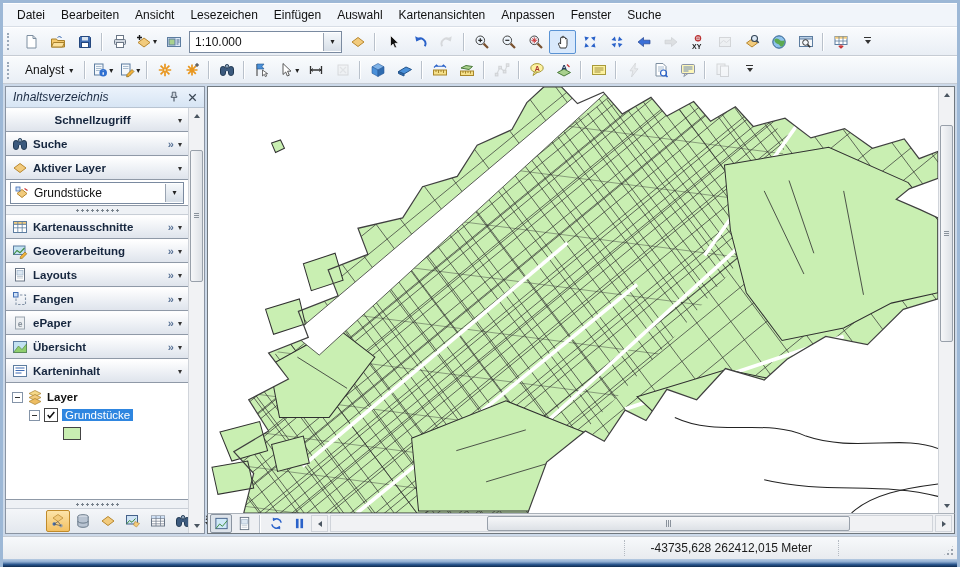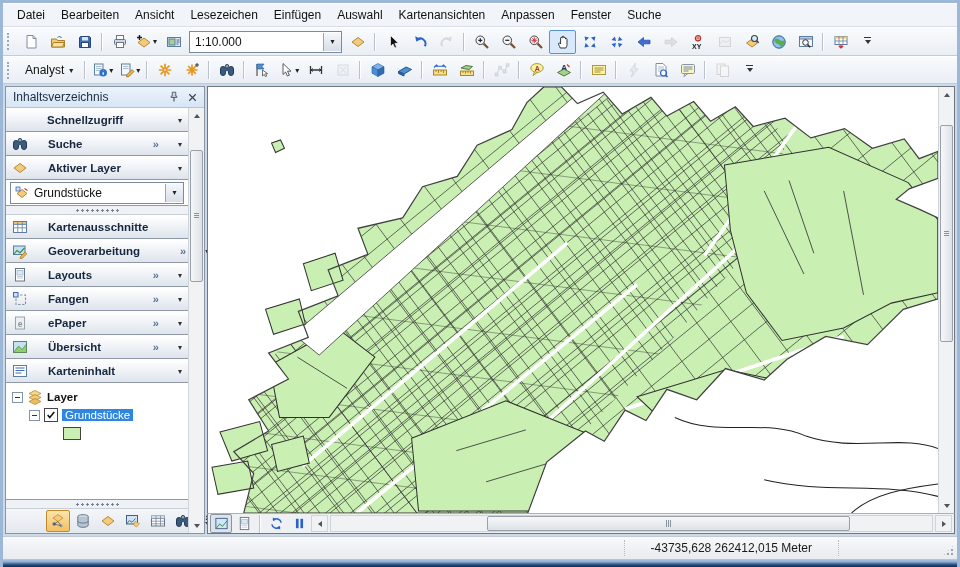--- a/index.html
+++ b/index.html
@@ -32,26 +32,26 @@
   .menu-btn{padding:0 7px;font-size:12px;gap:4px;color:#111;}
   .tcombo{width:146px;height:20px;background:#fff;border:1px solid #7a8aa0;display:flex;align-items:center;font-size:12px;padding-left:5px;margin:0 2px;color:#111;}
   .cbtn{margin-left:auto;width:17px;height:18px;flex:none;background:linear-gradient(#f5f8fb,#d6dee7);border-left:1px solid #9aa4b2;display:flex;align-items:center;justify-content:center;font-size:8px;color:#222;}
   .ovf{display:flex;flex-direction:column;align-items:center;line-height:5px;}
   .ovf-bar{width:7px;height:1px;background:#333;margin-bottom:2px;}
   .ovf-tri{width:0;height:0;border:3.5px solid transparent;border-top:4px solid #333;}
   
   .content{flex:1;display:flex;background:#ccd9e9;padding:2px;gap:2px;min-height:0;}
   
   .sidebar{width:200px;flex:none;display:flex;flex-direction:column;background:#f4f6f9;border:1px solid #8a94a2;min-height:0;box-sizing:border-box;}
-  .sb-header{height:20px;flex:none;display:flex;align-items:center;padding:0 3px 0 7px;background:linear-gradient(#ecf3fc,#d7e5f4);font-size:12px;color:#1c2c44;border-bottom:1px solid #b8c4d2;}
+  .sb-header{height:20px;flex:none;display:flex;align-items:center;padding:0 3px 0 7px;background:linear-gradient(#ecf3fc,#d7e5f4);font-size:12px;color:#1c2c44;border-bottom:1px solid #b8c4d2;font-style:italic;}
   .hbtn{width:17px;height:16px;margin-left:2px;display:flex;align-items:center;justify-content:center;}
   .sb-main{flex:1;display:flex;min-height:0;}
   .sb-stack{flex:1;display:flex;flex-direction:column;min-width:0;}
   .sb-scrollcol,.vscroll{width:15px;flex:none;background:#f1f2f4;border-left:1px solid #d0d4da;position:relative;}
-  .sb-section{height:24px;flex:none;display:flex;align-items:center;gap:20px;padding:0 6px;box-sizing:border-box;
+  .sb-section{height:24px;flex:none;display:flex;align-items:center;gap:5px;padding:0 6px;box-sizing:border-box;
     background:linear-gradient(#ffffff,#e8ecf2 70%,#dfe4ec);border-top:1px solid #fdfdfe;border-bottom:1px solid #8f99a7;}
   .sb-label{font-size:11.5px;font-weight:bold;color:#16263e;white-space:nowrap;}
   .sb-label.center{flex:1;text-align:center;}
   .spacer{flex:1;}
   .jump{color:#5a7396;font-size:11px;font-weight:bold;letter-spacing:-1px;}
   .scaret{font-size:8px;color:#333;}
   .sb-combo-row{height:26px;flex:none;background:#fff;border-bottom:1px solid #8f99a7;display:flex;align-items:center;padding:2px 4px;box-sizing:border-box;}
   .sb-combo{flex:1;height:20px;border:1px solid #7a8aa0;background:#fff;display:flex;align-items:center;gap:4px;padding-left:3px;font-size:12px;color:#111;}
   .sb-splitter{height:8px;flex:none;display:flex;align-items:center;justify-content:center;background:#eef1f5;border-bottom:1px solid #c8ced6;}
   .dots{width:44px;height:3px;background-image:radial-gradient(circle,#78828c 1px,transparent 1.2px);background-size:5px 3px;}

